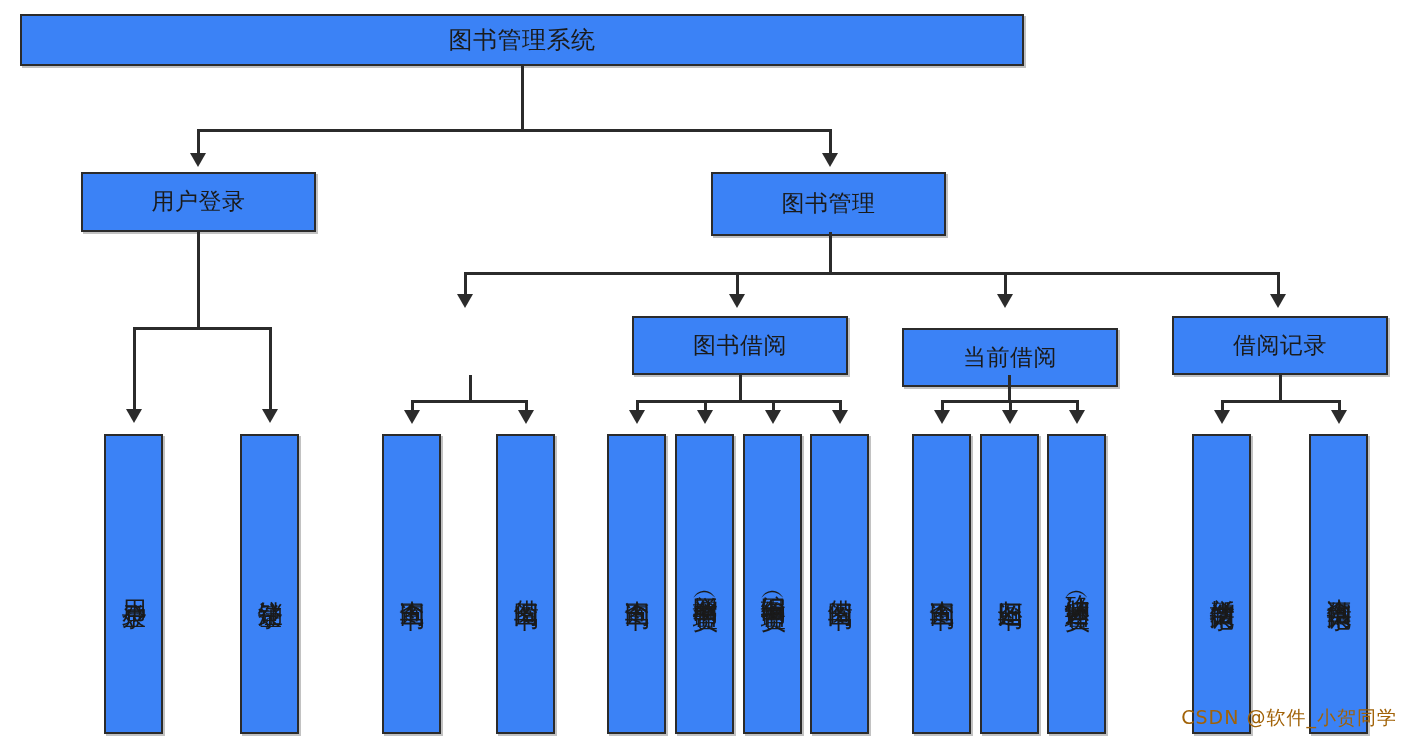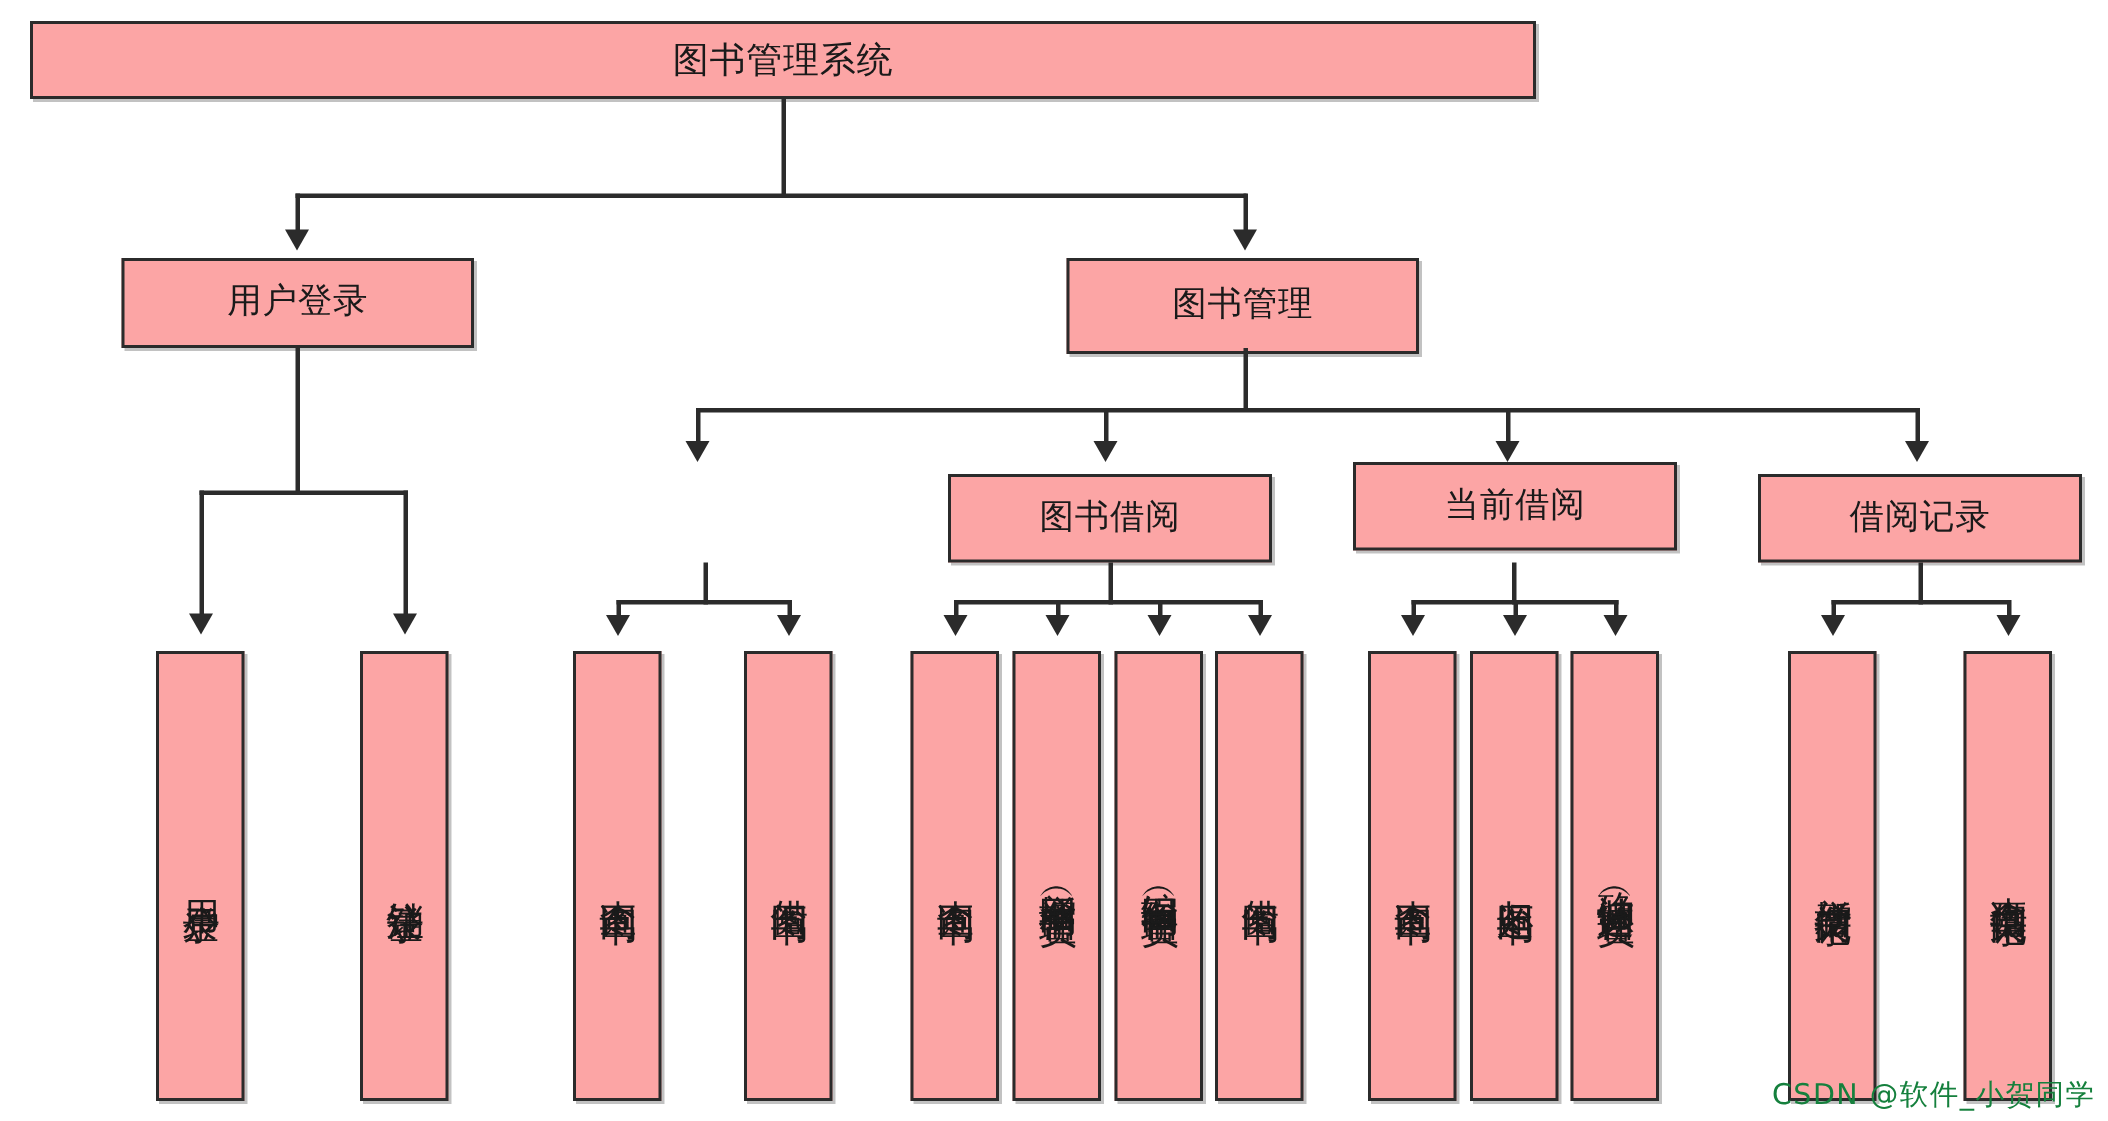--- a/index.html
+++ b/index.html
@@ -8,21 +8,21 @@
     position:relative;
     width:1405px;
     height:747px;
     background:#ffffff;
     overflow:hidden;
   }
   .node{
     position:absolute;
     box-sizing:border-box;
     border:2px solid #2b2b2b;
-    background:#fca5a5;
+    background:#3b82f6;
     display:flex;
     align-items:center;
     justify-content:center;
     color:#1a1a1a;
     box-shadow:2px 2px 0 rgba(120,120,120,.45);
   }
   .node .lbl{
     display:block;
     text-align:center;
     line-height:1.18;
@@ -51,25 +51,25 @@
   .arrow{
     position:absolute;
     width:0;height:0;
     border-left:8px solid transparent;
     border-right:8px solid transparent;
     border-top:14px solid #2b2b2b;
   }
   #watermark{
     position:absolute;
     font-size:19px;
-    color:#15803d;
+    color:#a16207;
     white-space:nowrap;
     letter-spacing:1px;
     right:8px;
-    bottom:4px;
+    bottom:16px;
   }
 </style>
 </head>
 <body>
 
 <div id="canvas">
 
   <div class="node horiz title" style="left:20px;top:14px;width:1004px;height:52px;">
     <span class="lbl">图书管理系统</span>
   </div>
@@ -102,21 +102,21 @@
   <div class="conn v" style="left:736px;top:272px;height:24px;"></div>
   <div class="arrow" style="left:729px;top:294px;"></div>
   <div class="conn v" style="left:1004px;top:272px;height:24px;"></div>
   <div class="arrow" style="left:997px;top:294px;"></div>
   <div class="conn v" style="left:1277px;top:272px;height:24px;"></div>
   <div class="arrow" style="left:1270px;top:294px;"></div>
 
   <div class="node horiz" style="left:632px;top:316px;width:216px;height:59px;">
     <span class="lbl">图书借阅</span>
   </div>
-  <div class="node horiz" style="left:902px;top:308px;width:216px;height:59px;">
+  <div class="node horiz" style="left:902px;top:328px;width:216px;height:59px;">
     <span class="lbl">当前借阅</span>
   </div>
   <div class="node horiz" style="left:1172px;top:316px;width:216px;height:59px;">
     <span class="lbl">借阅记录</span>
   </div>
 
   <div class="conn v" style="left:469px;top:375px;height:28px;"></div>
   <div class="conn h" style="left:411px;top:400px;width:117px;"></div>
   <div class="conn v" style="left:411px;top:400px;height:12px;"></div>
   <div class="arrow" style="left:404px;top:410px;"></div>

